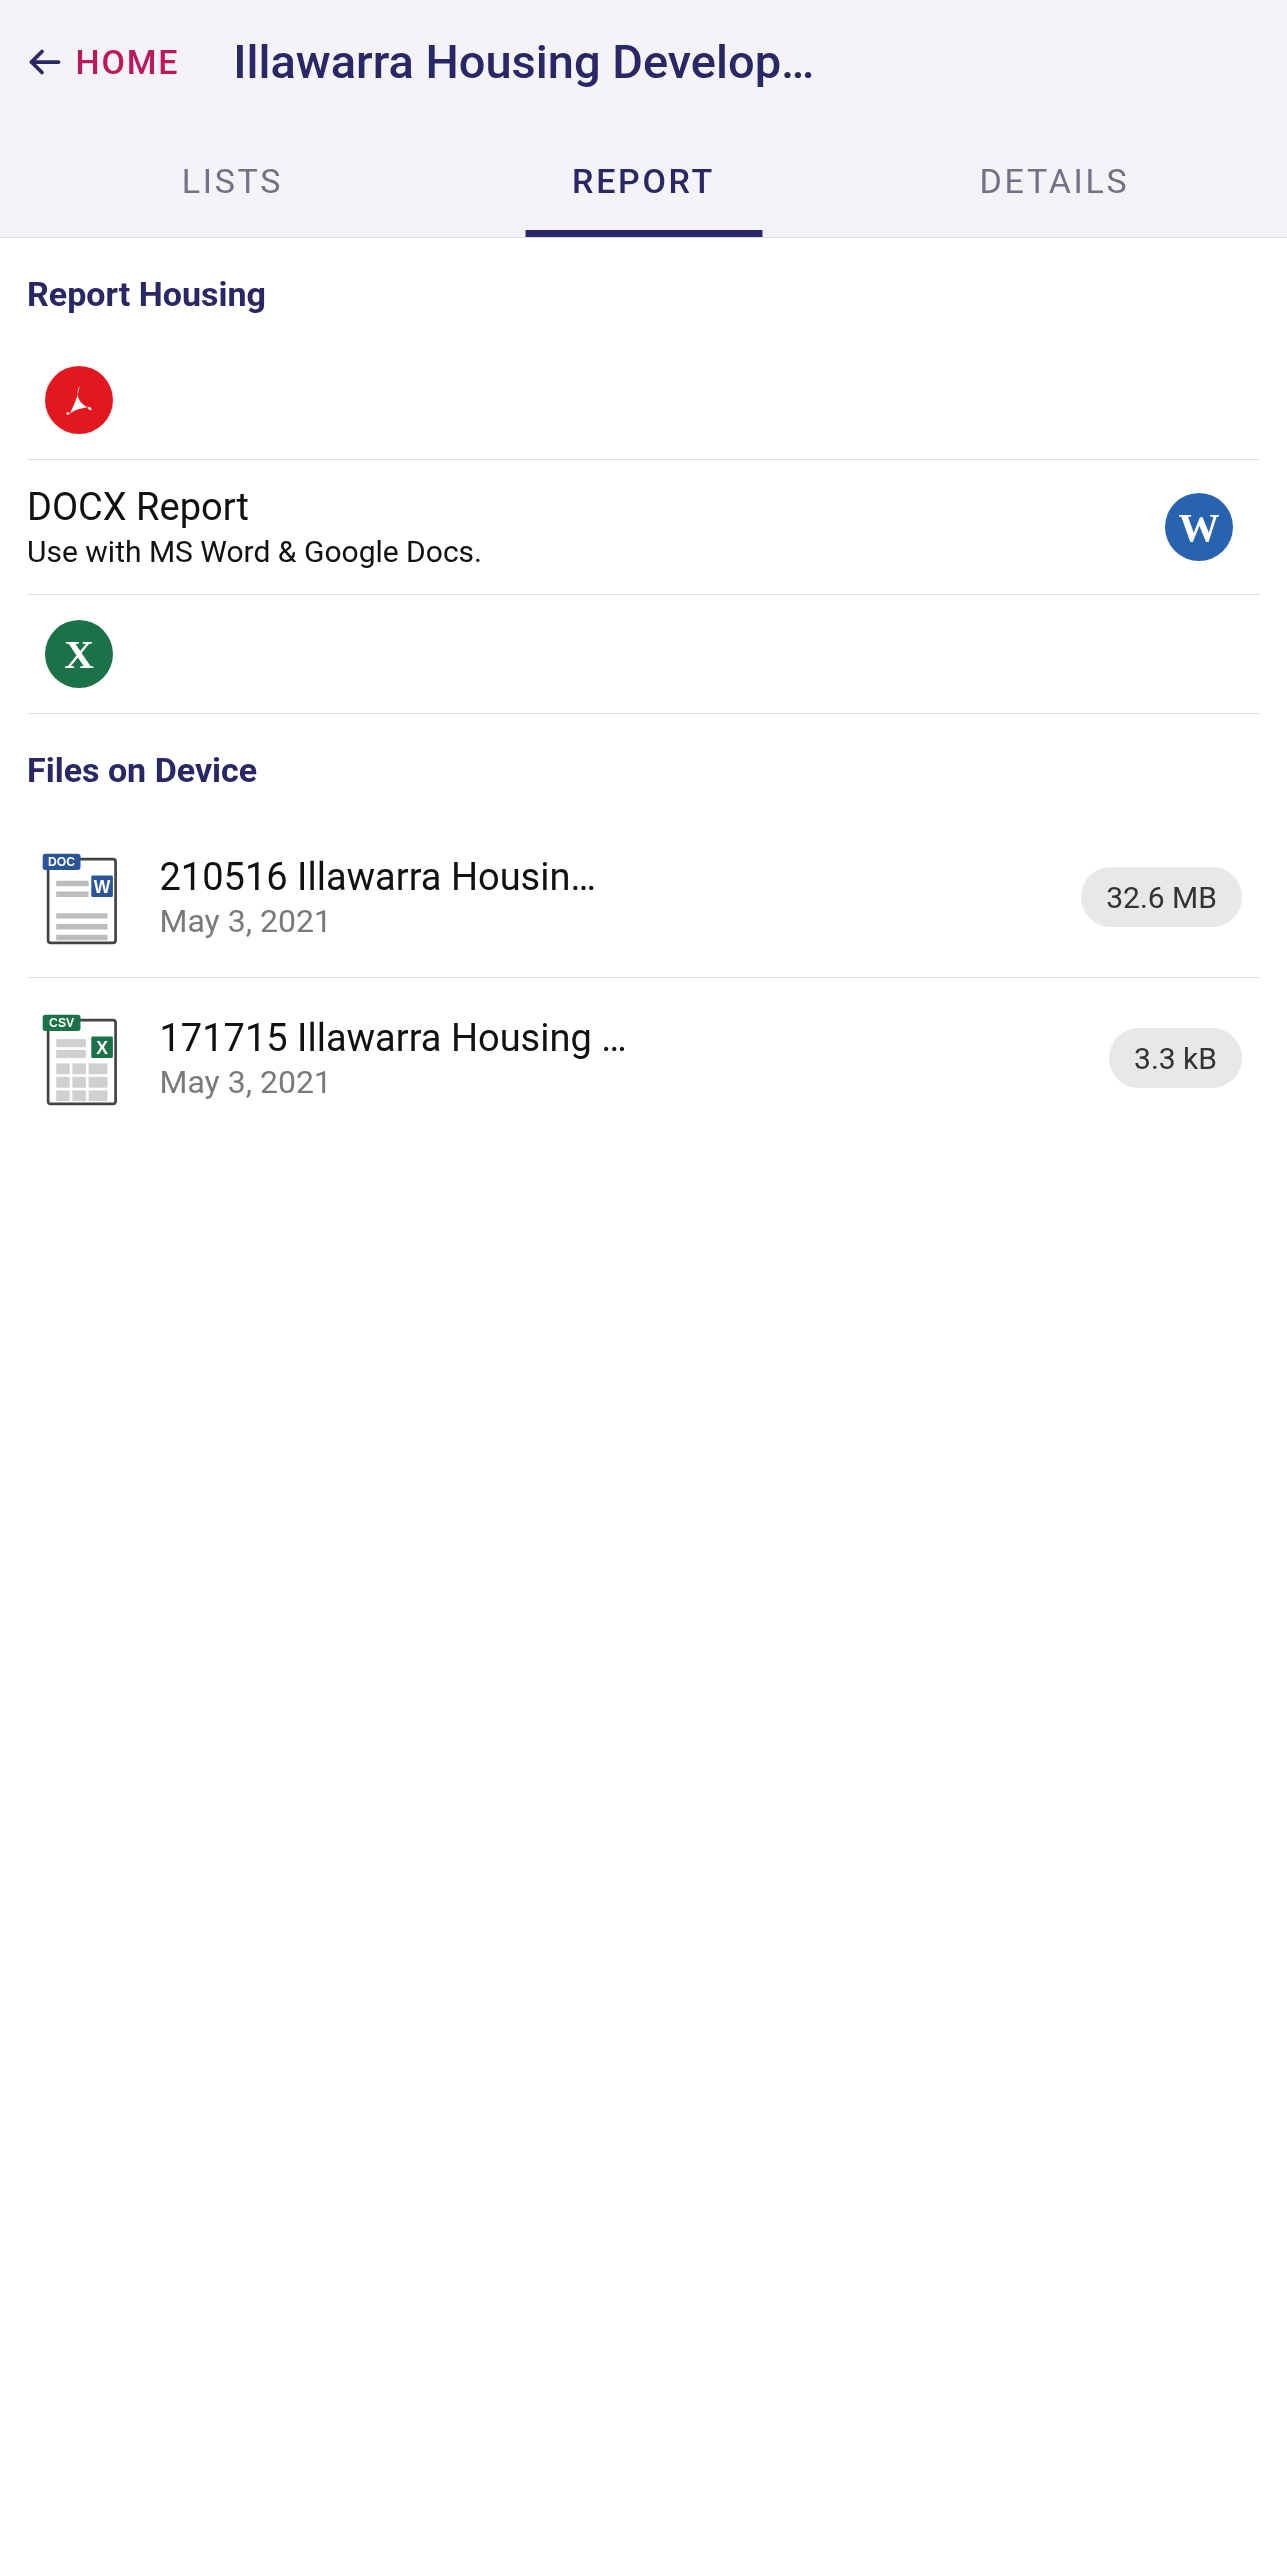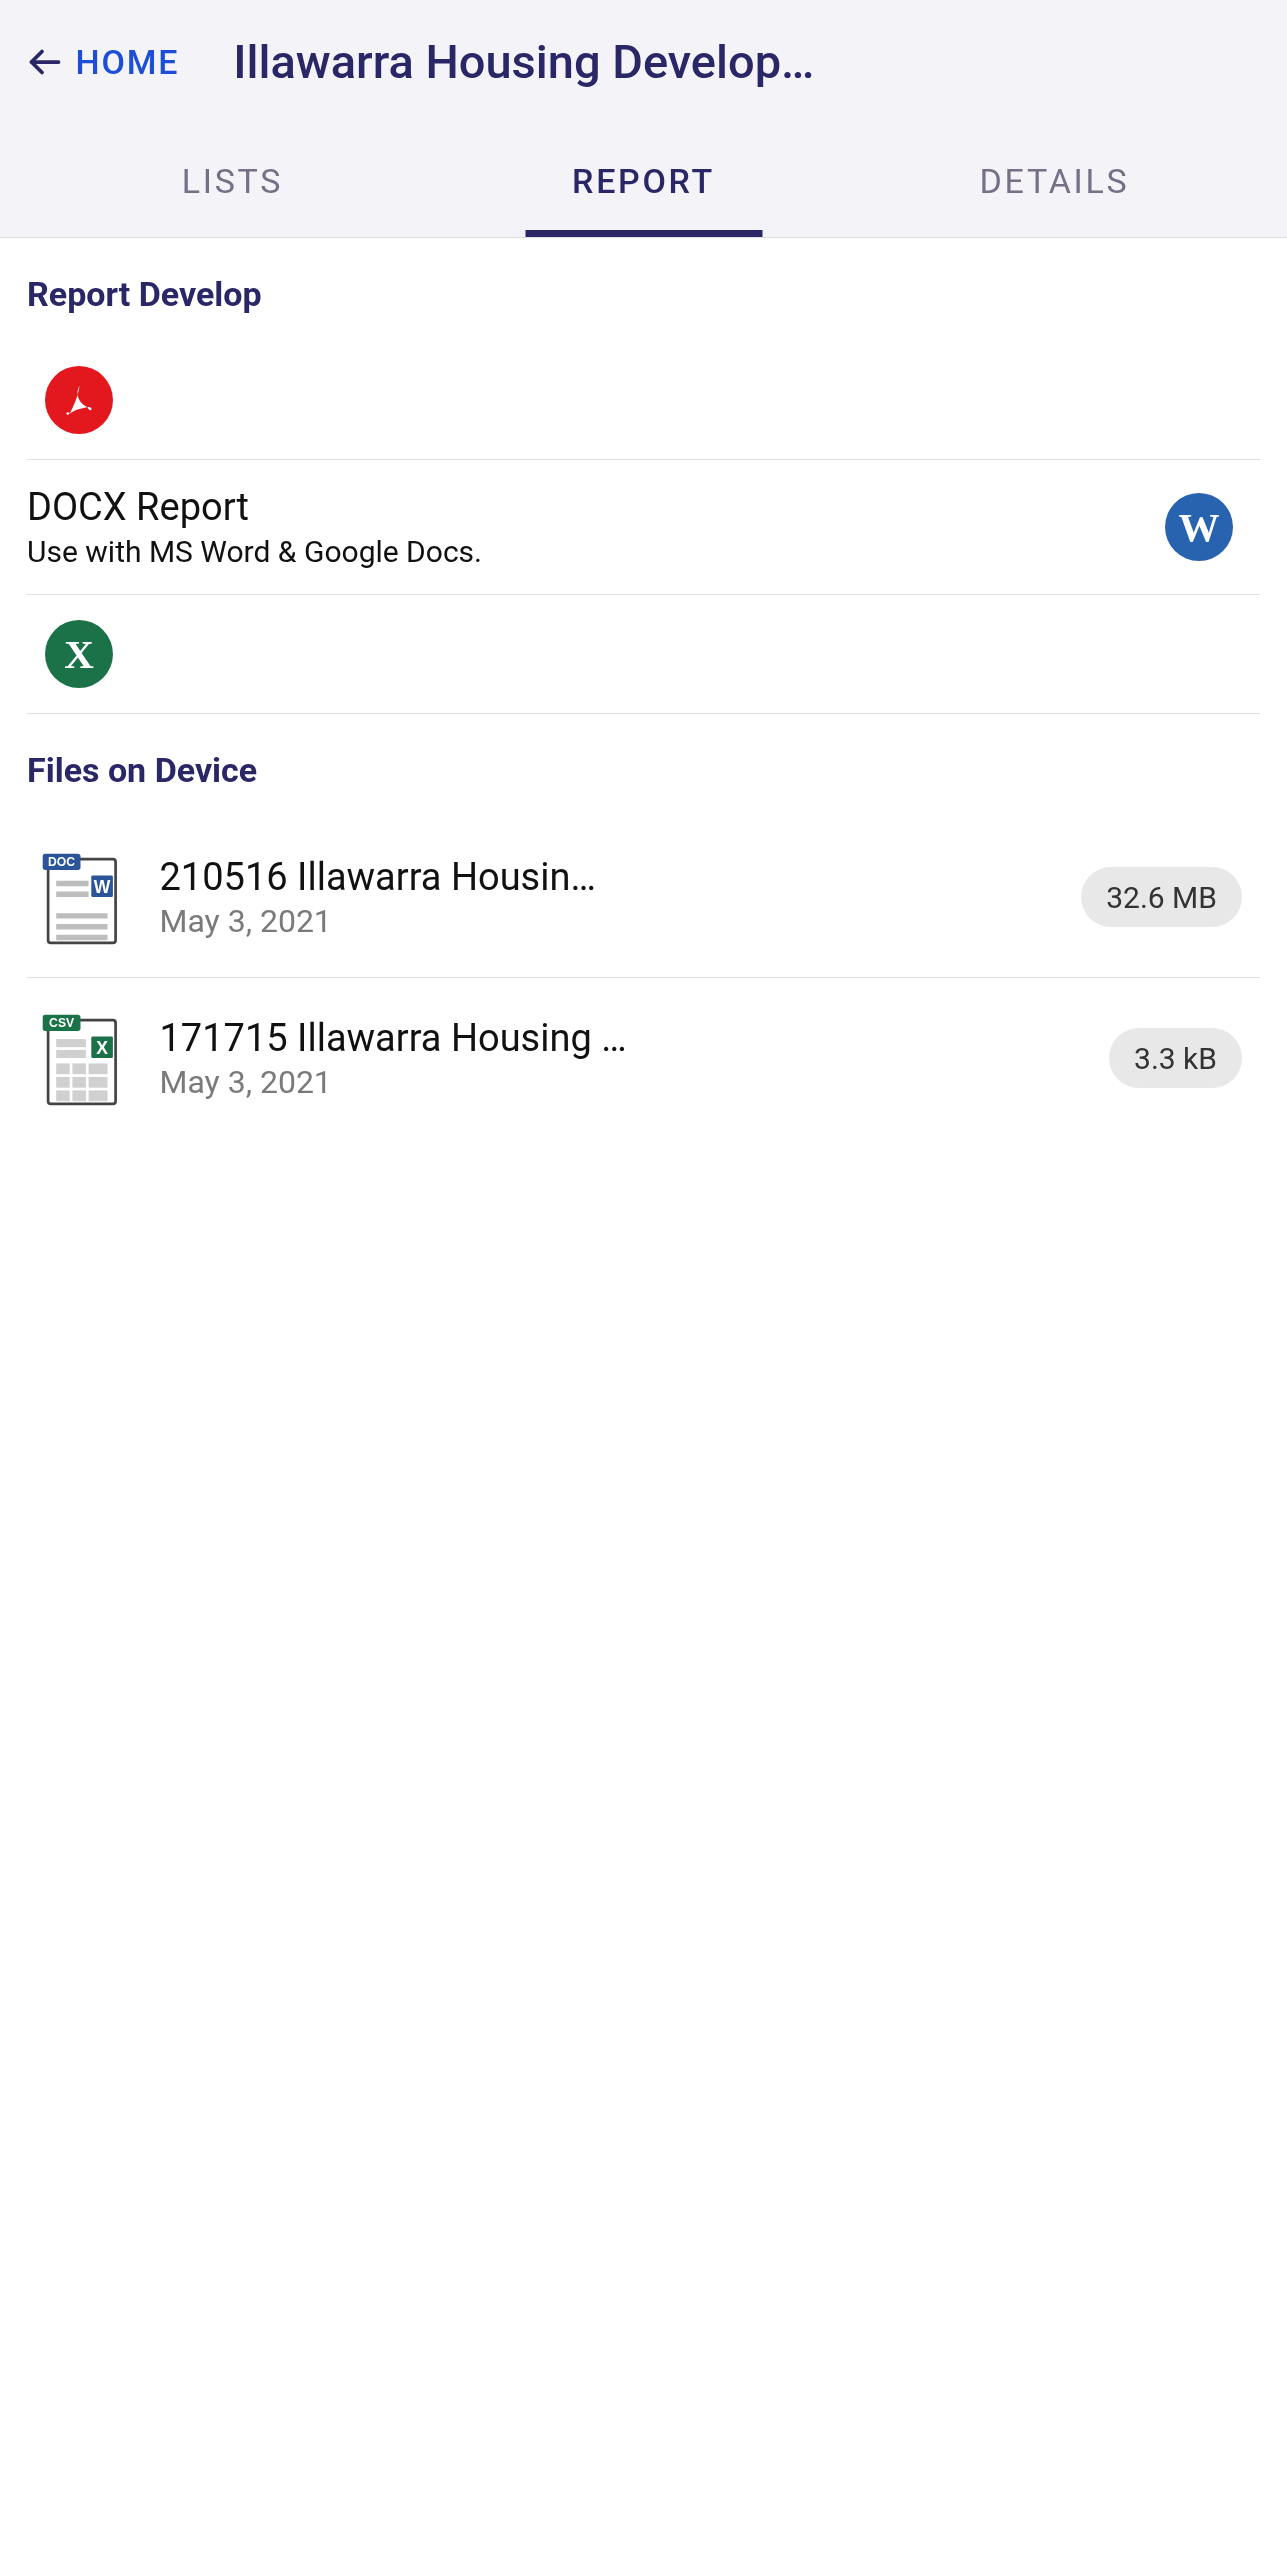--- a/index.html
+++ b/index.html
@@ -33,21 +33,21 @@
     cursor: pointer;
   }
   .back-arrow {
     width: 36px;
     height: 36px;
   }
   .home-label {
     font-size: 34px;
     font-weight: 500;
     letter-spacing: 1.8px;
-    color: #1d4ed8;
+    color: #be185d;
   }
   .page-title {
     font-size: 47px;
     font-weight: 500;
     color: #2a2767;
     white-space: nowrap;
     overflow: hidden;
     text-overflow: ellipsis;
     flex: 1;
     margin-left: 36px;
@@ -208,21 +208,21 @@
     <div class="page-title">Illawarra Housing Develop…</div>
   </div>
   <div class="tabs">
     <div class="tab">LISTS</div>
     <div class="tab active">REPORT</div>
     <div class="tab">DETAILS</div>
   </div>
 </div>
 
 <div class="content">
-  <div class="section-title">Report Develop</div>
+  <div class="section-title">Report Housing</div>
 
   <div class="option-row">
     <div class="option-icon icon-pdf">
       <svg viewBox="0 0 24 24" fill="none" stroke="#fff" stroke-width="1.6">
         <path d="M12 3 C 9 8, 12 14, 17 16 C 14 17, 10 17, 6 20 C 8 16, 11 10, 12 3 Z" fill="#fff" stroke="none"></path>
         <path d="M6 20 C 5 21, 4 21, 4 20 C 4 19, 5 19, 6 20" fill="#fff" stroke="none"></path>
         <path d="M17 16 C 19 16, 20 17, 19 18 C 18 18, 17 17, 17 16" fill="#fff" stroke="none"></path>
       </svg>
     </div>
   </div>

